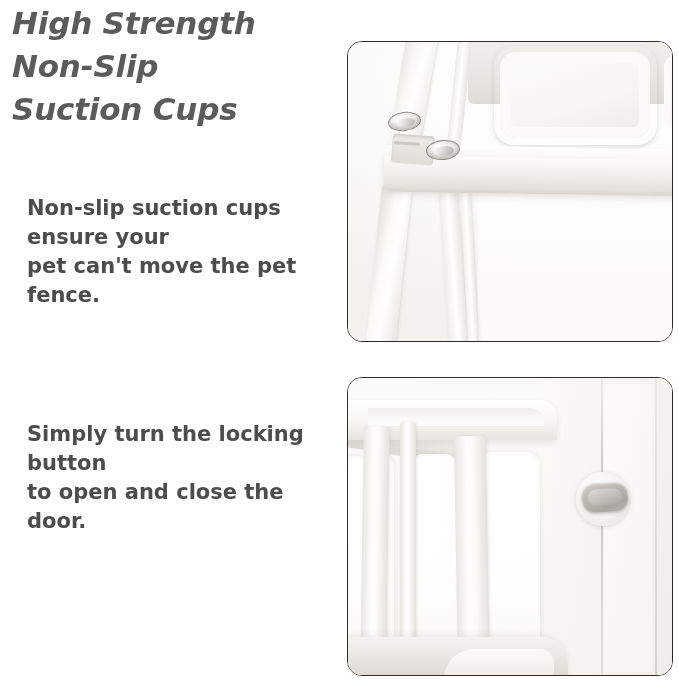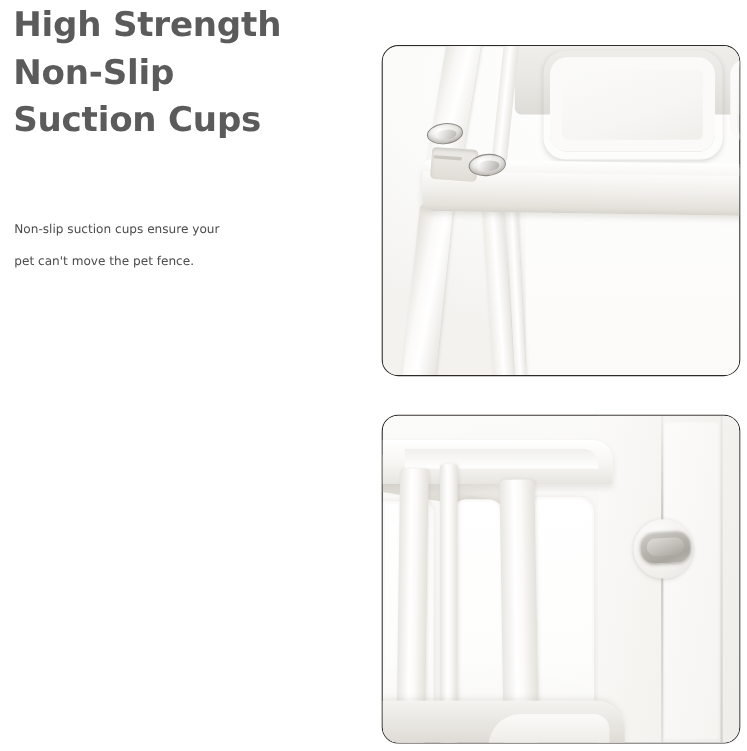--- a/index.html
+++ b/index.html
@@ -20,30 +20,31 @@
 
   .heading {
     font-family: "DejaVu Sans", sans-serif;
     font-weight: bold;
     font-size: 31px;
     line-height: 43px;
     letter-spacing: -0.2px;
     color: #5b5b5b;
     margin: 0;
     white-space: pre-line;
+    font-style: italic;
   }
   .sec2-text .heading { font-size: 30px; }
 
   .body-text {
     font-family: "DejaVu Sans", sans-serif;
-    font-weight: 400;
-    font-size: 11px;
+    font-weight: 700;
+    font-size: 21px;
     line-height: 29px;
     color: #4c4c4c;
-    margin: 1px;
+    margin: 15px;
     white-space: pre-line;
   }
   .sec1-text .body-text { margin-top: 63px; }
   .sec2-text .body-text { margin-top: 42px; }
 
   
   .panel {
     position: absolute;
     border: 1.3px solid #2e2a26;
     border-radius: 15px;
@@ -292,20 +293,22 @@
       <div class="p1-rail"></div>
       <div class="p1-rail-top"></div>
       <div class="p1-notch"></div>
       <div class="p1-notch-line"></div>
       <div class="cup" id="cup-1"></div>
       <div class="cup" id="cup-2"></div>
     </div>
   </div>
 
   <div class="text-block sec2-text">
+    <p class="body-text">Simply turn the locking button
+to open and close the door.</p>
   </div>
 
   <div class="panel" id="panel-lock">
     <div class="photo">
       <div class="p2-bg"></div>
       <div class="p2-door"></div>
       <div class="p2-doorpanel"></div>
       <div class="p2-seam" id="seam-1"></div>
       <div class="p2-seam" id="seam-2"></div>
       <div class="p2-shelf"></div>

